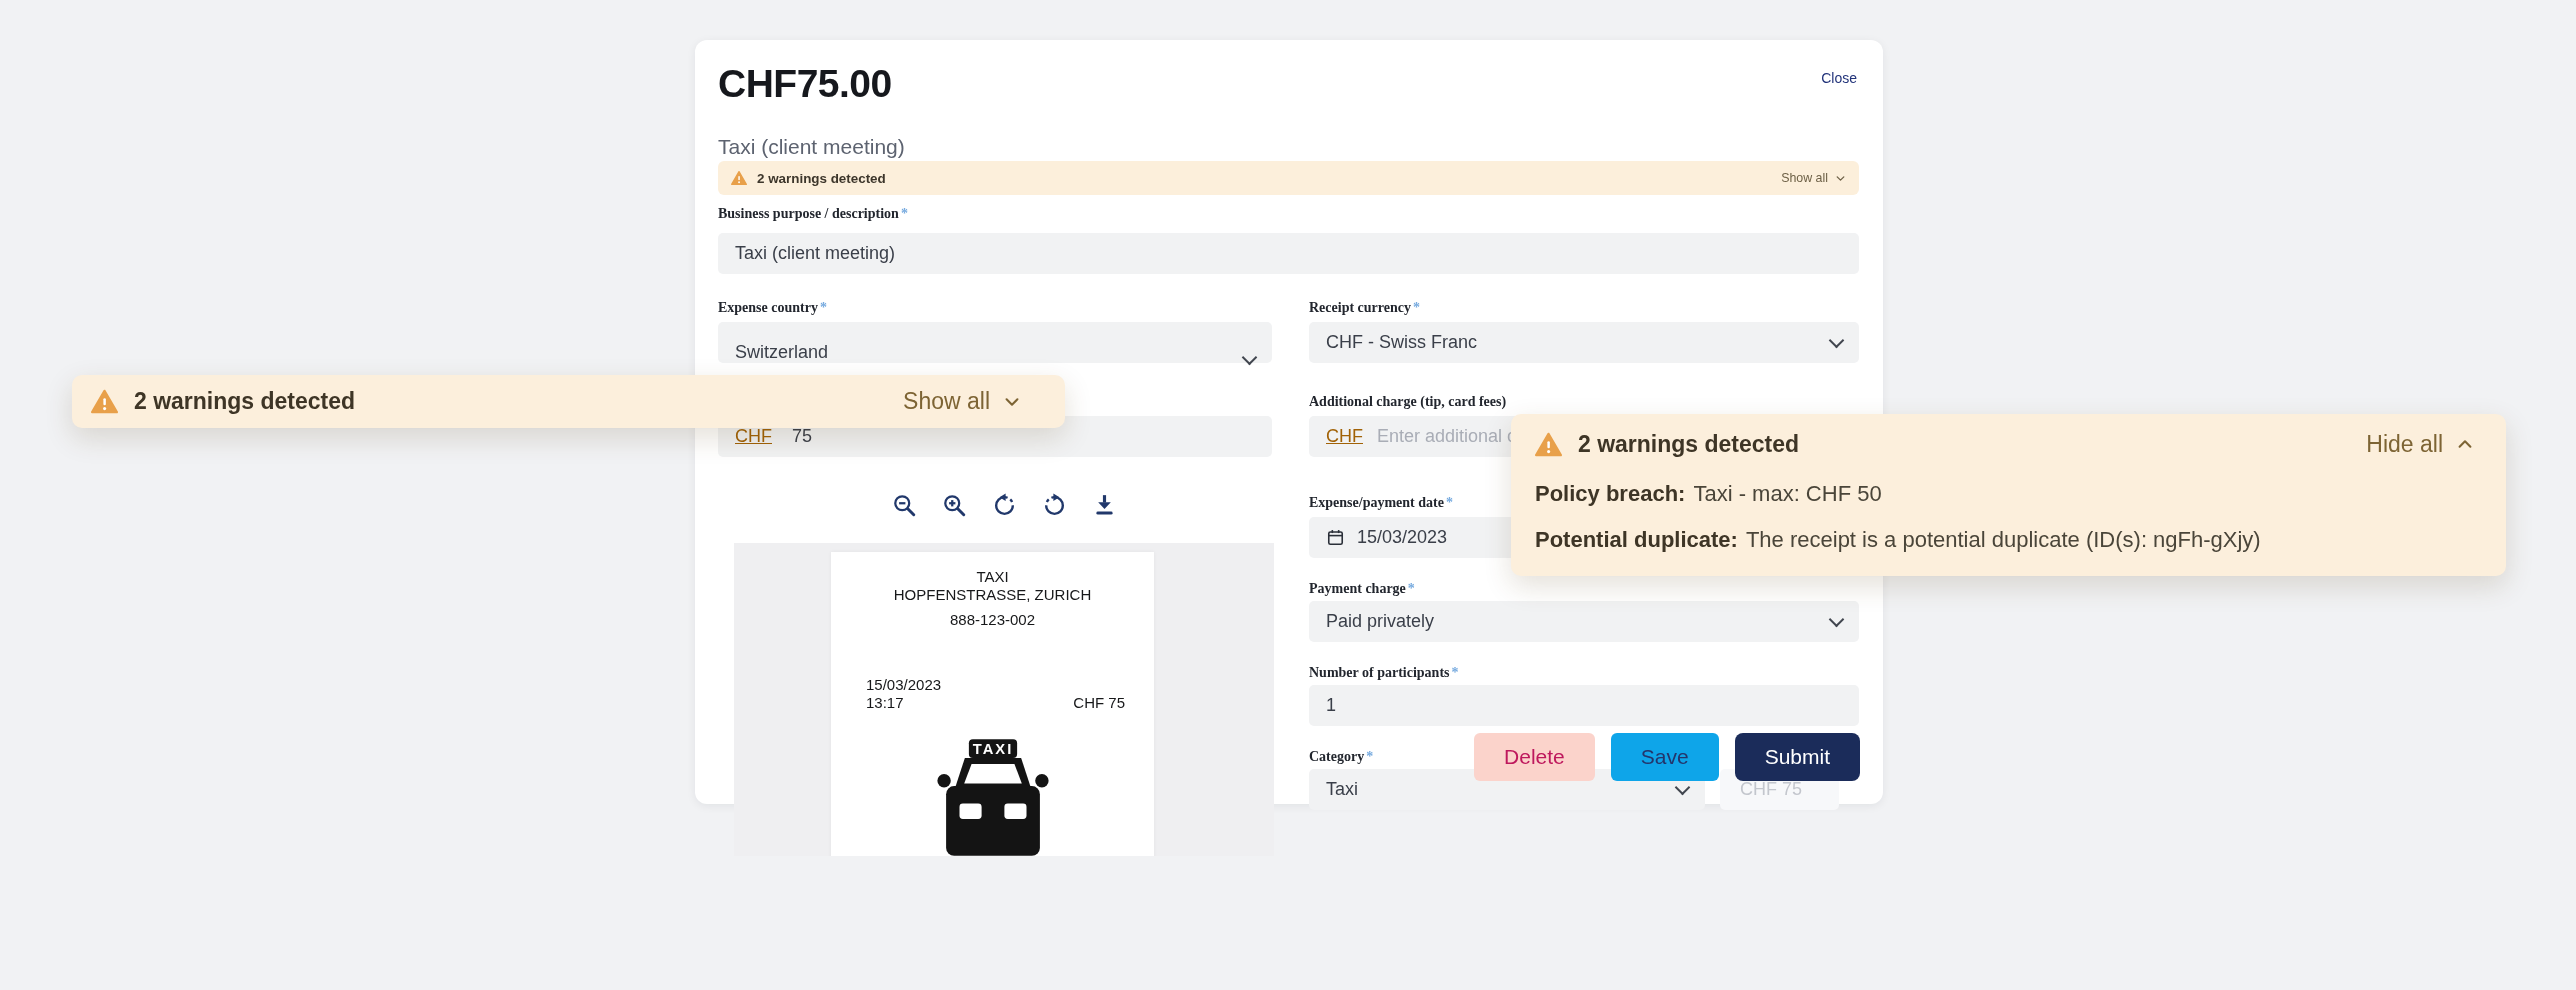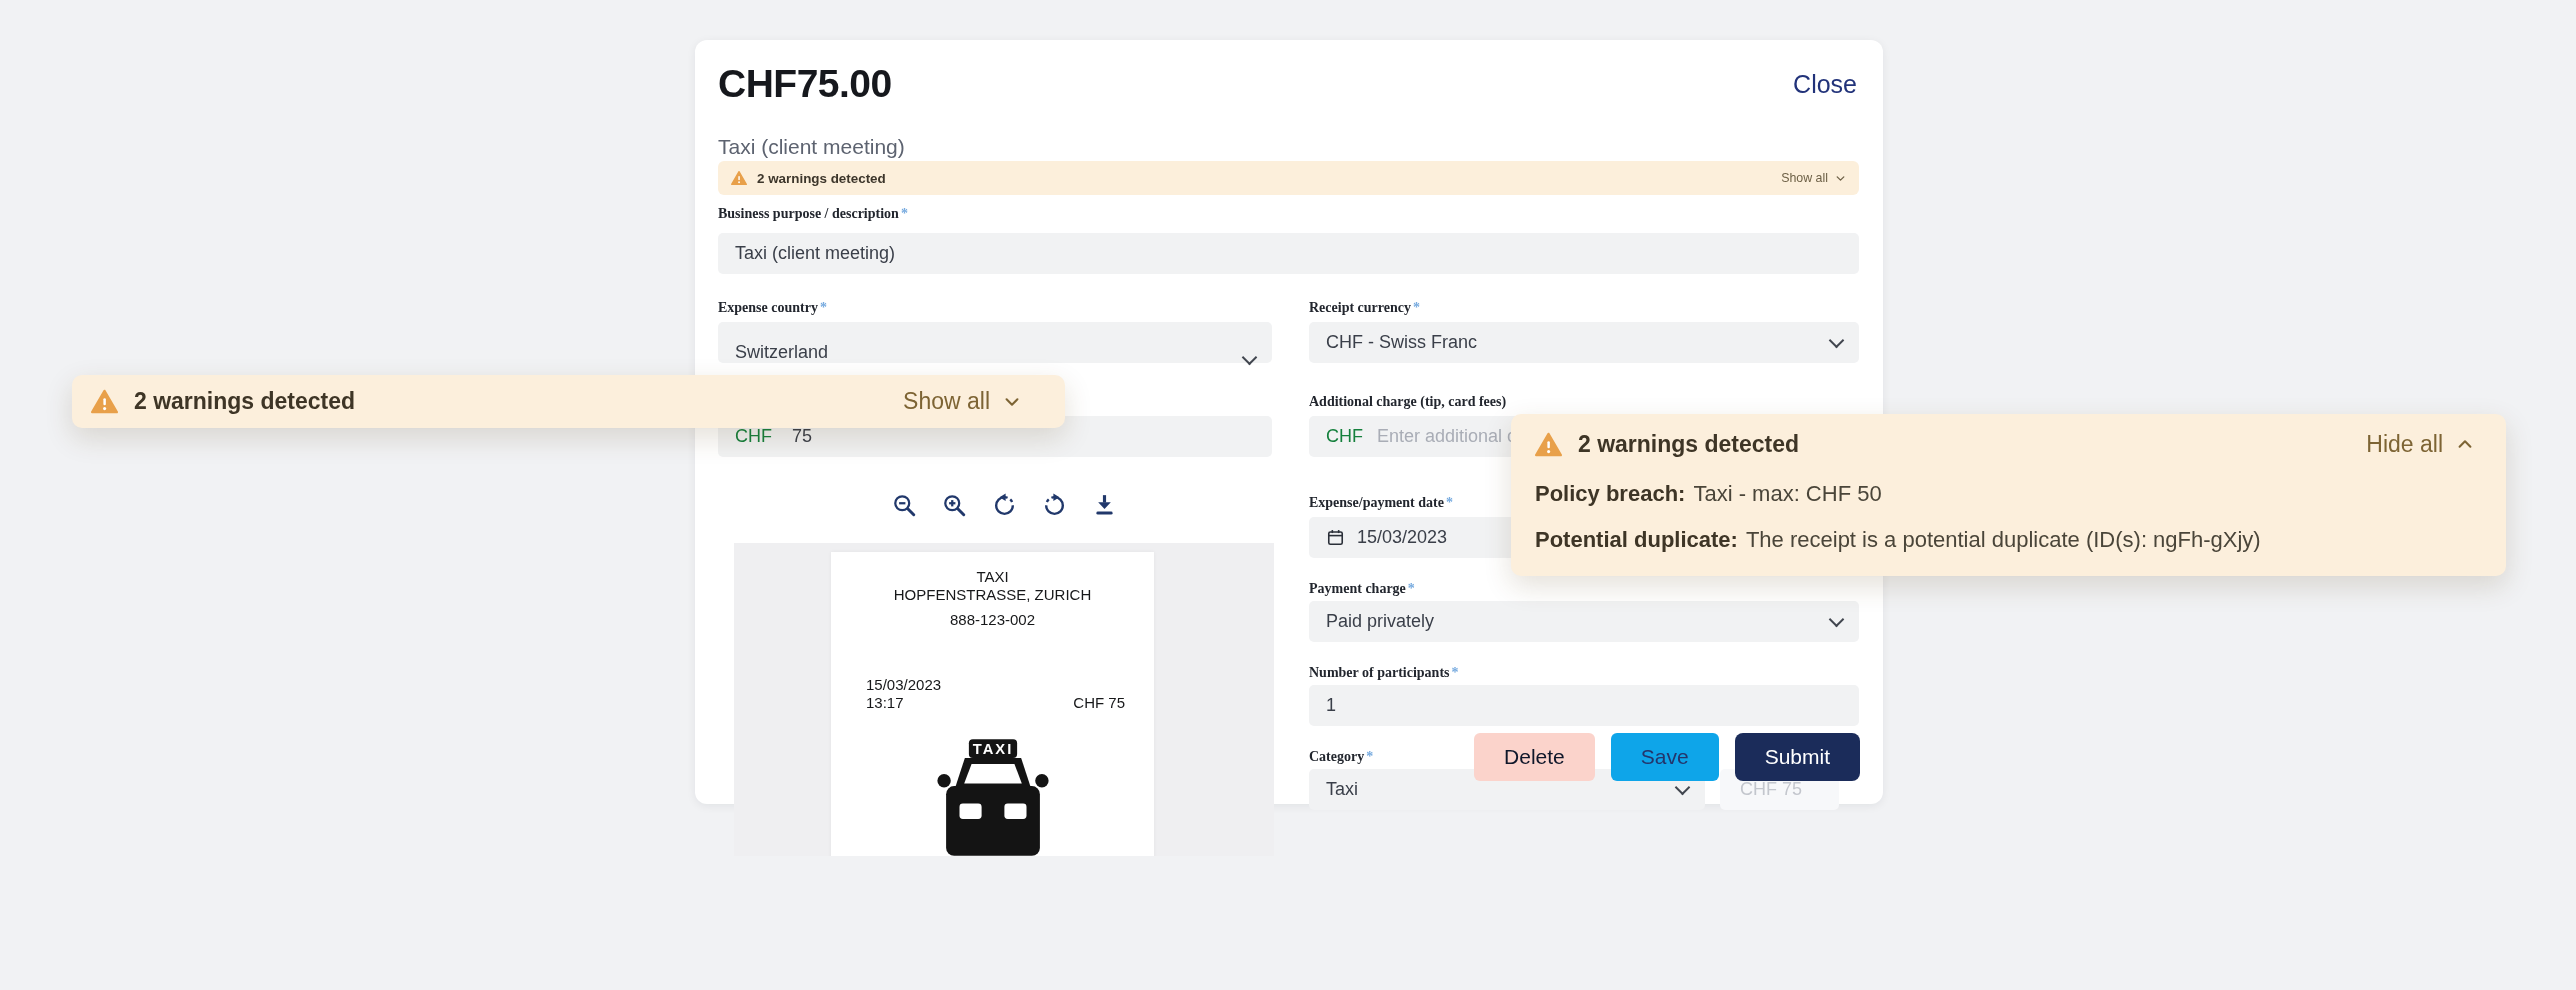--- a/index.html
+++ b/index.html
@@ -9,58 +9,58 @@
     font-family:"Liberation Sans","DejaVu Sans",sans-serif;
     color:#22262e;
   }
   .card{
     position:absolute;left:695px;top:40px;width:1188px;height:764px;
     background:#ffffff;border-radius:12px;
     box-shadow:0 2px 10px rgba(20,24,40,.07);
   }
   .abs{position:absolute;}
   .title{left:23px;top:22px;font-size:39px;font-weight:700;color:#16181d;letter-spacing:-0.5px;}
-  .close-btn{right:26px;top:30px;font-size:25px;color:#22337a;font-weight:500;cursor:pointer;}
+  .close-btn{right:26px;top:30px;font-size:14px;color:#22337a;font-weight:500;cursor:pointer;}
   .subtitle{left:23px;top:95px;font-size:21px;color:#5d6370;}
   
   .banner{
     left:23px;width:1141px;top:121px;height:34px;box-sizing:border-box;
     background:#fcefdb;border-radius:6px;
     display:flex;align-items:center;padding:0 13px;
   }
   .banner .b-title{font-size:13.4px;font-weight:700;color:#3d362b;margin-left:10px;}
   .banner .b-action{margin-left:auto;display:flex;align-items:center;gap:7px;color:#6e6147;font-size:12.4px;cursor:pointer;}
   .label{font-size:14px;font-weight:700;color:#22262e;line-height:18px;white-space:nowrap;font-family:Liberation Serif, serif;}
   .req{color:#76aadf;margin-left:2px;}
   .field{
     box-sizing:border-box;height:41px;background:#f1f2f3;border-radius:5px;
     display:flex;align-items:center;padding:0 17px;font-size:18px;color:#3a3f49;
   }
   .chev{width:9px;height:9px;border-right:2px solid #41464f;border-bottom:2px solid #41464f;
         transform:rotate(45deg);margin-left:auto;margin-top:-4px;flex:none;}
-  .prefix{color:#15803d;margin-right:20px;}
+  .prefix{color:#a16207;margin-right:20px;text-decoration:underline;}
   .ph{color:#a9adb6;white-space:nowrap;overflow:hidden;}
   .disabled-box{
     box-sizing:border-box;height:41px;background:#f7f8fa;border-radius:5px;
     display:flex;align-items:center;padding:0 20px;font-size:18px;color:#c3c6cd;
   }
   
   .toolbar{left:39px;top:444px;width:540px;height:42px;display:flex;align-items:center;justify-content:center;gap:23px;color:#21386b;}
   .tool{width:27px;height:27px;cursor:pointer;flex:none;}
   .viewer{left:39px;top:503px;width:540px;height:313px;background:#efeff1;overflow:hidden;}
   .page{position:absolute;left:97px;top:9px;width:323px;height:396px;background:#ffffff;box-shadow:0 0 4px rgba(0,0,0,.05);color:#17181a;}
   .r-center{text-align:center;font-size:15px;line-height:18px;}
   .r-meta{margin-top:47px;padding:0 29px 0 35px;font-size:15px;line-height:18px;}
   .r-row{display:flex;justify-content:space-between;}
   .taxi-art{display:block;margin:27px auto 0 auto;}
   
   .footer{right:23px;bottom:23px;display:flex;gap:16px;}
   .btn{height:48px;border:none;border-radius:6px;font-size:21px;font-weight:500;
        font-family:inherit;cursor:pointer;display:flex;align-items:center;justify-content:center;padding:0 30px;}
-  .btn-delete{background:#fbd3cb;color:#0f172a;}
+  .btn-delete{background:#fbd3cb;color:#be185d;}
   .btn-save{background:#0ea5e9;color:#24356b;}
   .btn-submit{background:#1b2c5a;color:#ffffff;border-radius:8px;}
   
   .toast{
     position:absolute;background:#fcefdc;border-radius:10px;z-index:50;
     box-shadow:0 10px 28px rgba(90,60,20,.16);box-sizing:border-box;
   }
   .toast-left{left:72px;top:375px;width:993px;height:53px;display:flex;align-items:center;padding:0 44px 0 19px;}
   .toast-right{left:1511px;top:414px;width:995px;height:162px;padding:13px 32px 13px 24px;}
   .t-title{font-size:23px;font-weight:700;color:#3e3526;margin-left:16px;}

